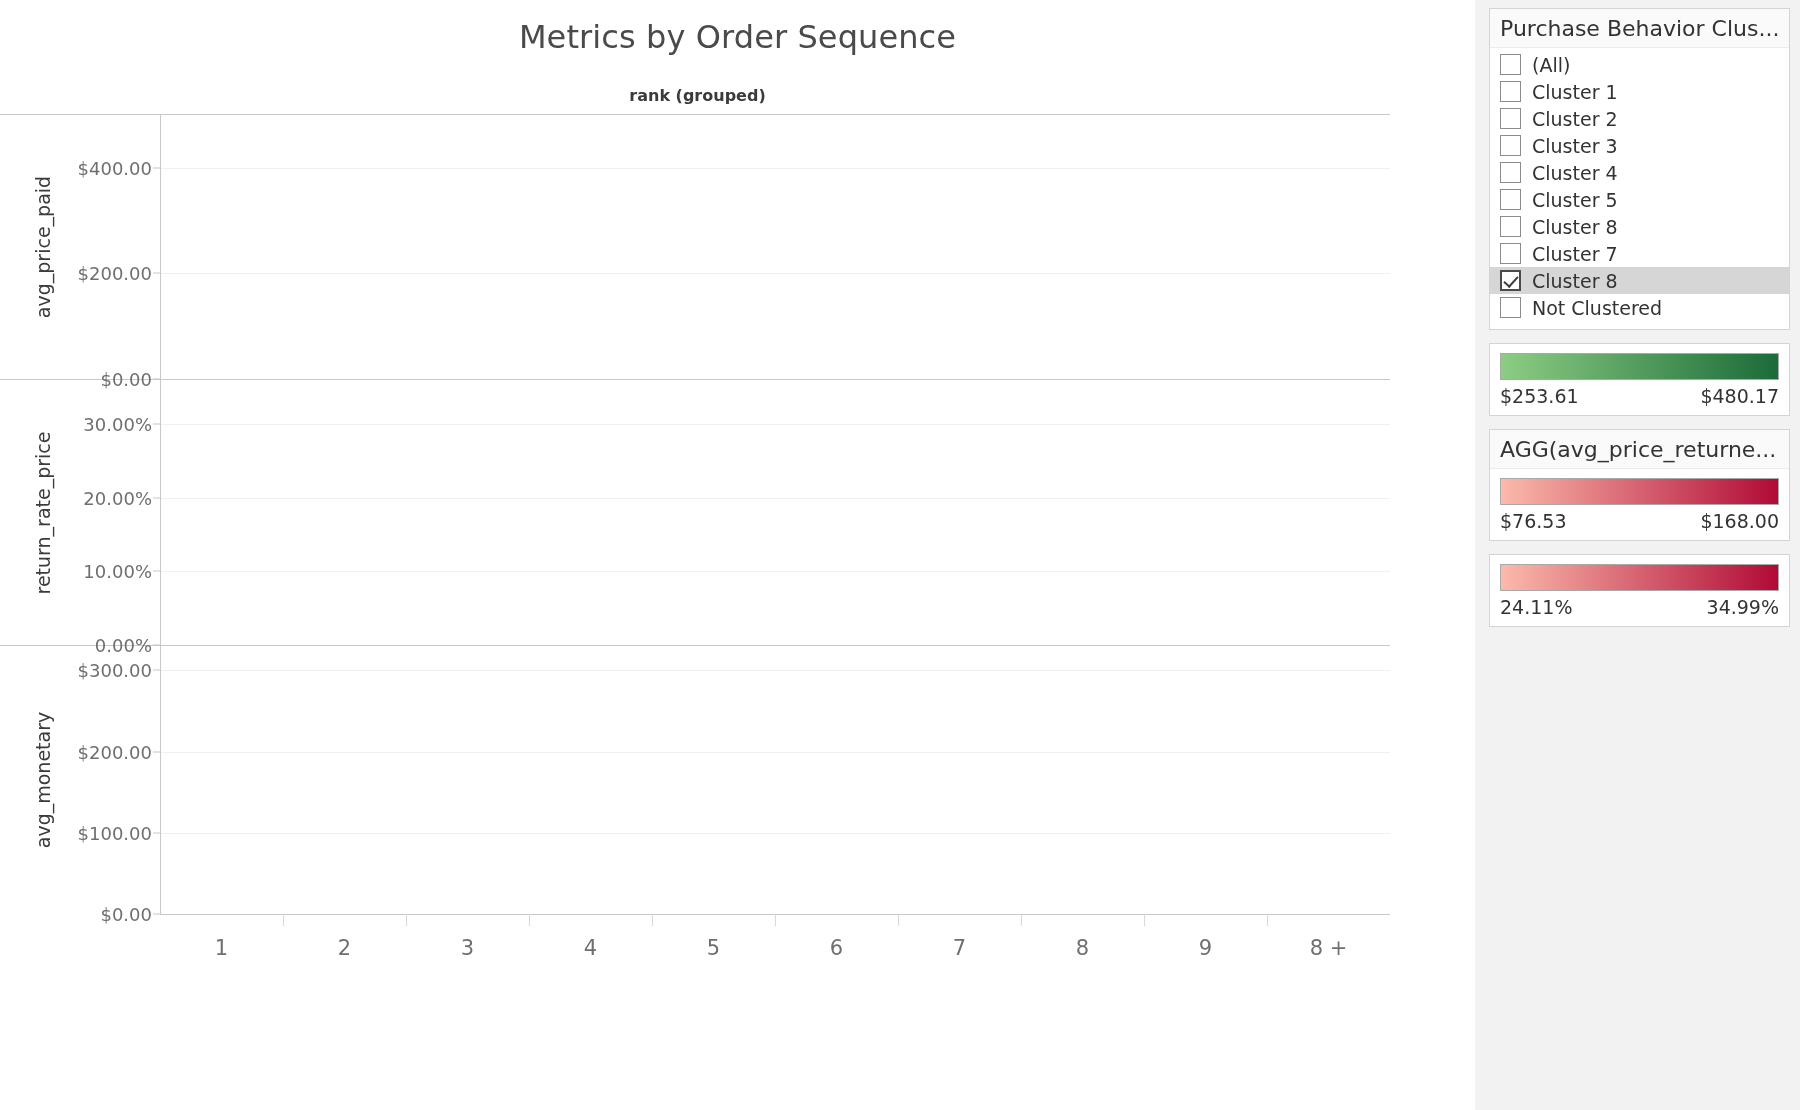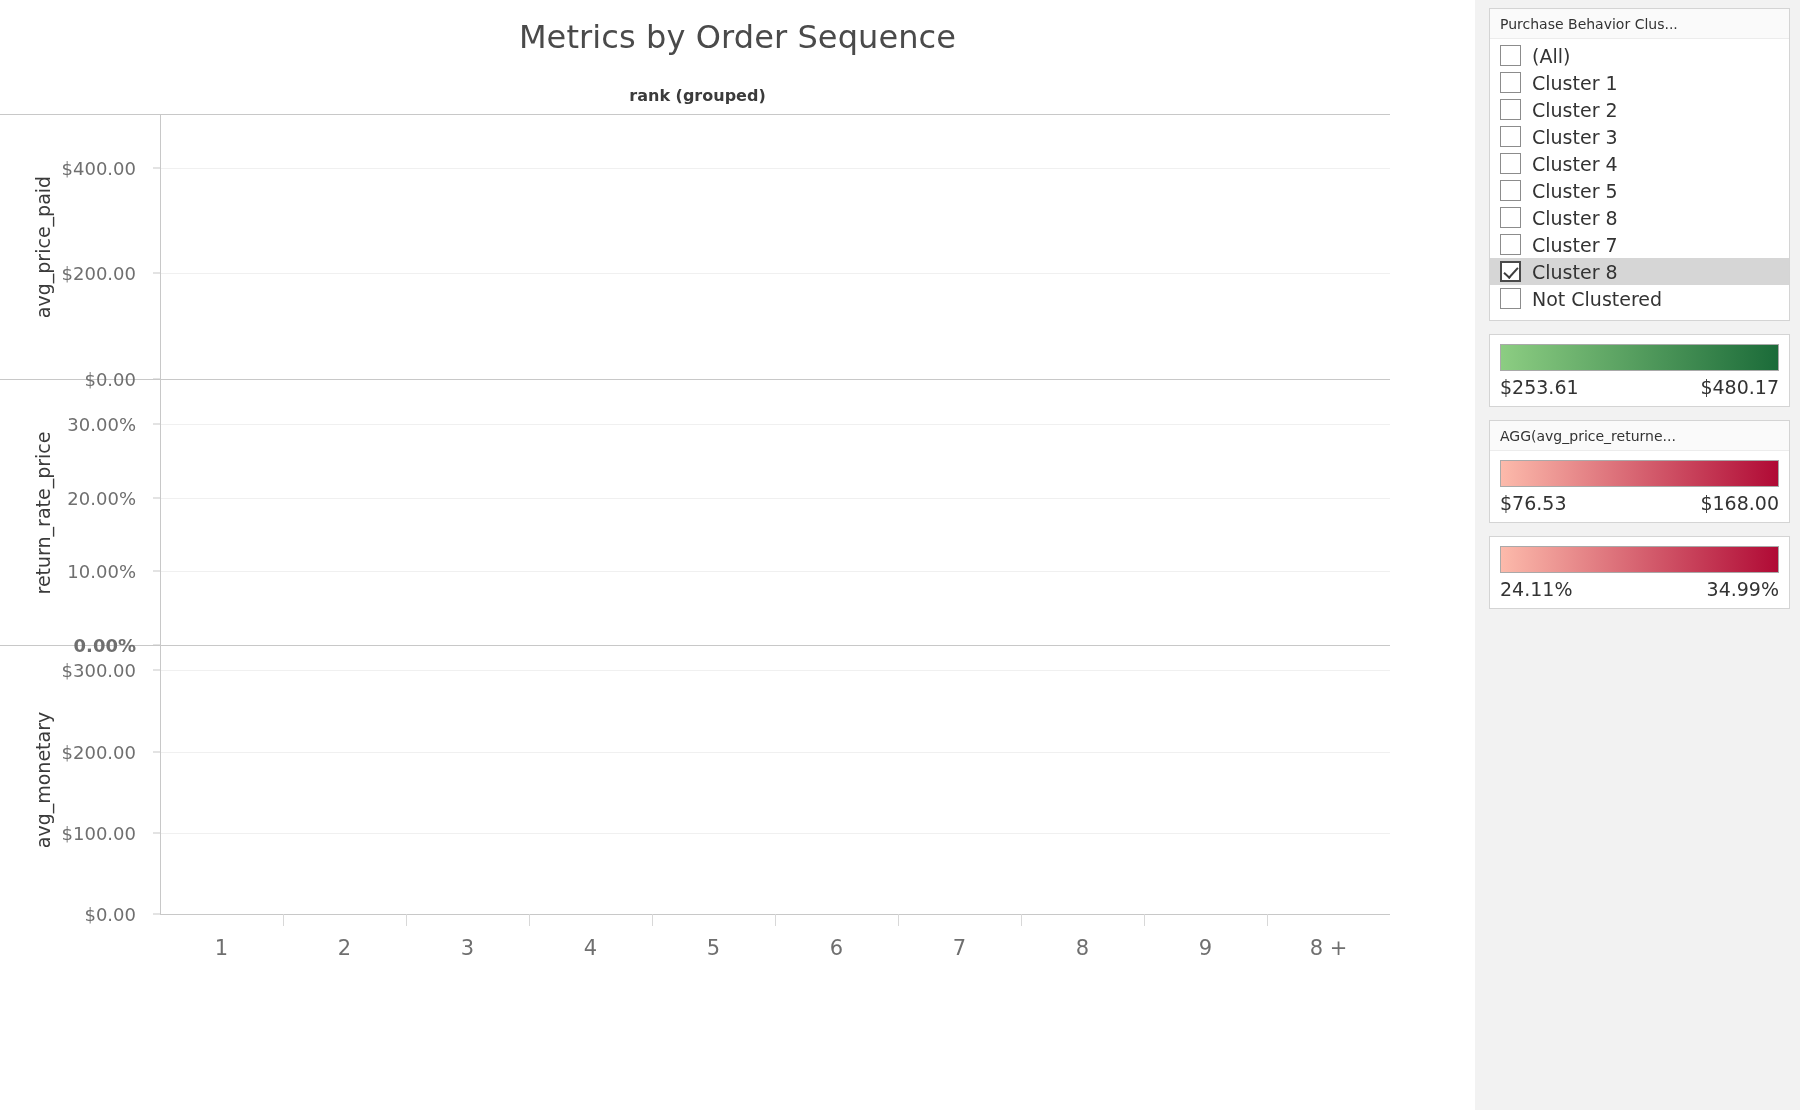--- a/index.html
+++ b/index.html
@@ -33,21 +33,21 @@
     position:absolute;left:26px;top:0;height:100%;width:34px;
     display:flex;align-items:center;justify-content:center;
   }
   .axis-title span{
     transform:rotate(-90deg);white-space:nowrap;
     font-size:19px;color:#3b3b3b;
   }
 
   .ticks{position:absolute;left:60px;top:0;width:100px;height:100%;}
   .tick{
-    position:absolute;right:24px;transform:translateY(-50%);
+    position:absolute;right:8px;transform:translateY(-50%);
     font-size:18px;color:#6f6f6f;white-space:nowrap;text-align:right;
   }
   .tickmark{position:absolute;right:0;width:7px;height:1px;background:#c8c8c8;transform:translateY(-50%);}
 
   .plot{
     position:absolute;left:160px;top:0;right:0;height:100%;
     border-left:1px solid #c8c8c8;
   }
   .gridline{position:absolute;left:0;right:0;height:1px;background:#f0f0f0;}
 
@@ -70,21 +70,21 @@
   
   .sidebar{
     position:absolute;left:1475px;top:0;width:325px;height:1110px;
     background:#f2f2f2;box-sizing:border-box;padding:8px 10px 8px 14px;
   }
   .card{
     background:#ffffff;border:1px solid #d4d4d4;box-sizing:border-box;
     margin-bottom:13px;
   }
   .card-title{
-    font-size:14px;color:#333;padding:7px 10px 6px 10px;
+    font-size:22px;color:#333;padding:7px 10px 6px 10px;
     background:#fafafa;border-bottom:1px solid #ececec;
     white-space:nowrap;overflow:hidden;
   }
   .filter-body{padding:3px 0 8px 0;}
   .filter-row{
     display:flex;align-items:center;gap:11px;
     padding:3px 10px;height:27px;box-sizing:border-box;cursor:default;
   }
   .filter-row.selected{background:#d6d6d6;}
   .cbx{
@@ -192,21 +192,21 @@
                 </div>
               </div>
             </div>
           </div>
         </div>
         <div class="panel p2">
           <div class="axis-title">
             <span>return_rate_price</span>
           </div>
           <div class="ticks">
-            <div class="tick" style="top: 100%; font-weight: bold;">0.00%</div>
+            <div class="tick" style="top: 100%;">0.00%</div>
             <div class="tickmark" style="top: 100%;"></div>
             <div class="tick" style="top: 72.2222%;">10.00%</div>
             <div class="tickmark" style="top: 72.2222%;"></div>
             <div class="tick" style="top: 44.4444%;">20.00%</div>
             <div class="tickmark" style="top: 44.4444%;"></div>
             <div class="tick" style="top: 16.6667%;">30.00%</div>
             <div class="tickmark" style="top: 16.6667%;"></div>
           </div>
           <div class="plot">
             <div class="gridline" style="top: 72.2222%;"></div>

